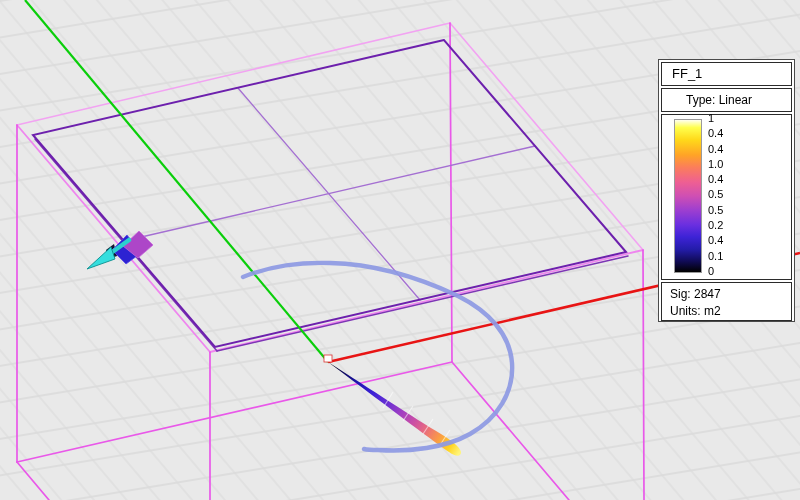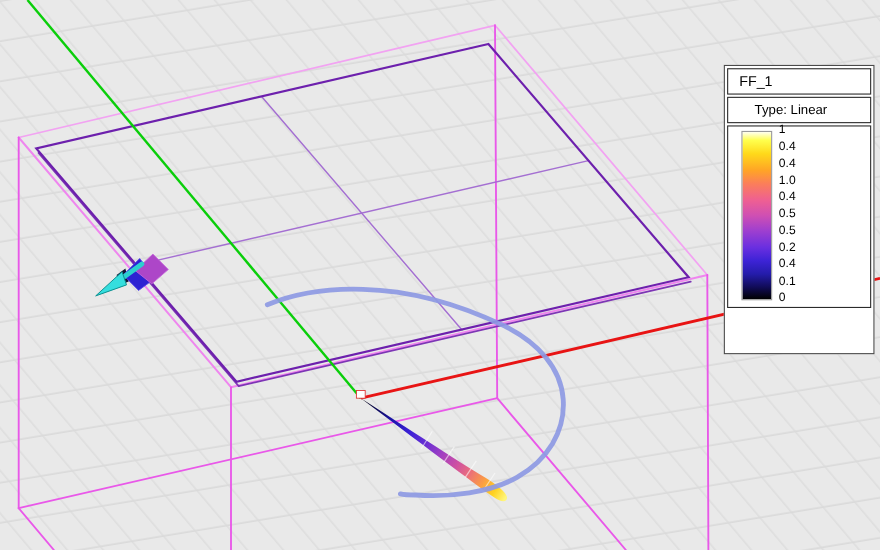--- a/index.html
+++ b/index.html
@@ -142,15 +142,19 @@
       <span>1.0</span>
       <span>0.4</span>
       <span>0.5</span>
       <span>0.5</span>
       <span>0.2</span>
       <span>0.4</span>
       <span>0.1</span>
       <span>0</span>
     </div>
   </div>
+  <div class="lg-sec lg-foot">
+    <div>Sig: 2847</div>
+    <div>Units: m2</div>
+  </div>
 </div>
 
 </div>
 
 </body></html>

